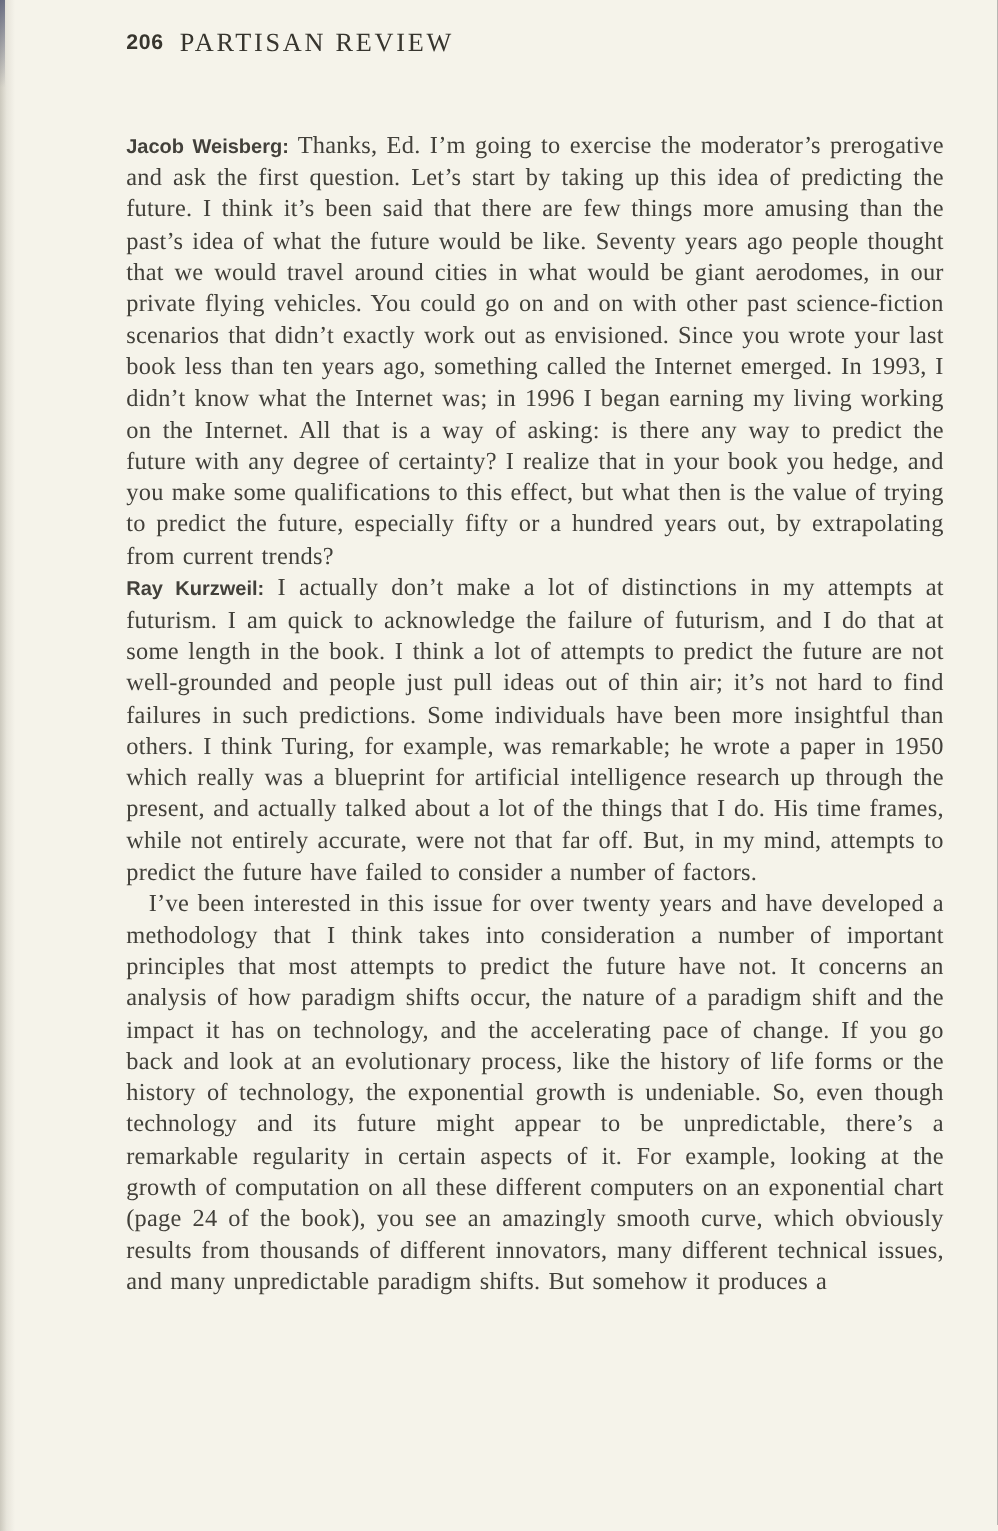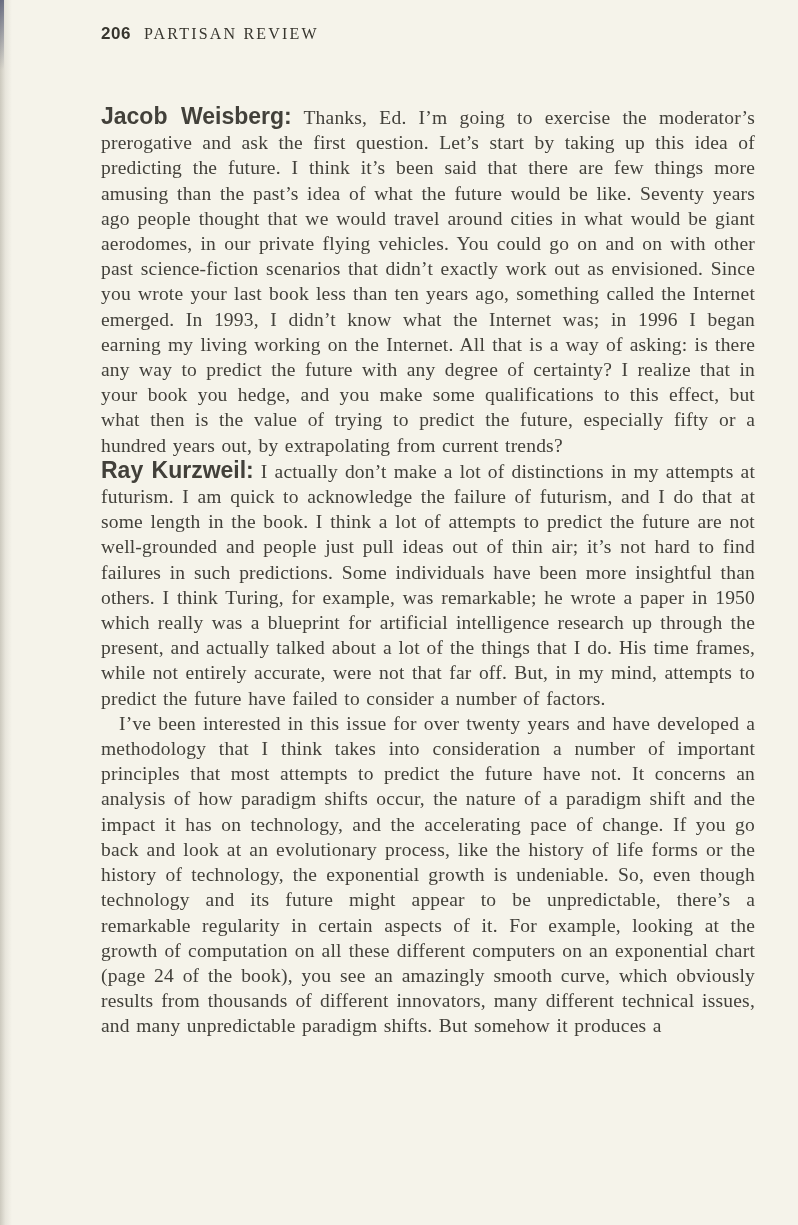--- a/index.html
+++ b/index.html
@@ -46,21 +46,21 @@
     color: var(--header-ink, #37352e);
   }
   .folio {
     font-family: "Liberation Sans", sans-serif;
     font-weight: 700;
     font-size: 17px;
     letter-spacing: 0.5px;
   }
   .journal {
     font-family: "Liberation Serif", serif;
-    font-size: 16px;
+    font-size: 21px;
     letter-spacing: 2.2px;
   }
   .body-text {
     margin-top: 60px;
   }
   p.speech {
     margin: 0;
     font-size: 19.5px;
     line-height: 25.2px;
     text-align: justify;
@@ -68,21 +68,21 @@
     word-spacing: 1.4px;
   }
   p.speech + p.speech.new-speaker {
   }
   p.speech.continuation {
     text-indent: 18px;
   }
   .speaker {
     font-family: "Liberation Sans", sans-serif;
     font-weight: 700;
-    font-size: 23px;
+    font-size: 16px;
     letter-spacing: 0;
   }
 </style>
 </head>
 <body>
 
 <div class="page">
   <div class="edge-shadow"></div>
   <div class="edge-corner"></div>
 

